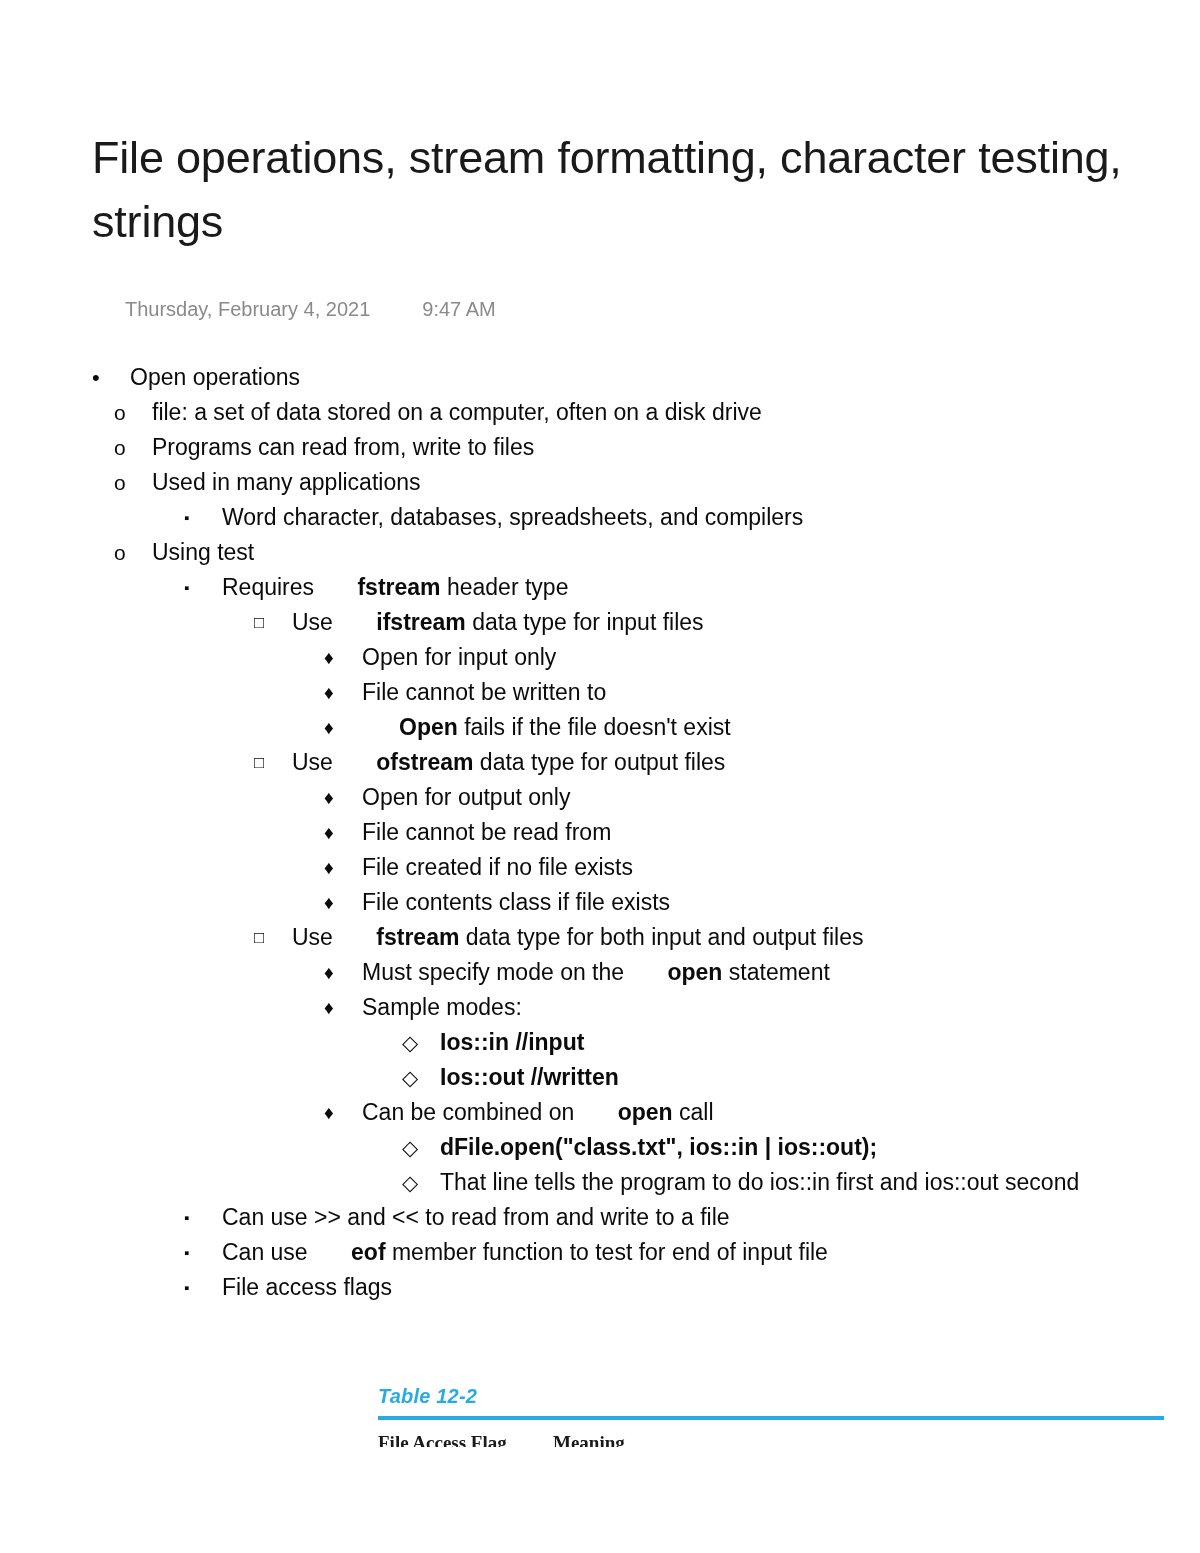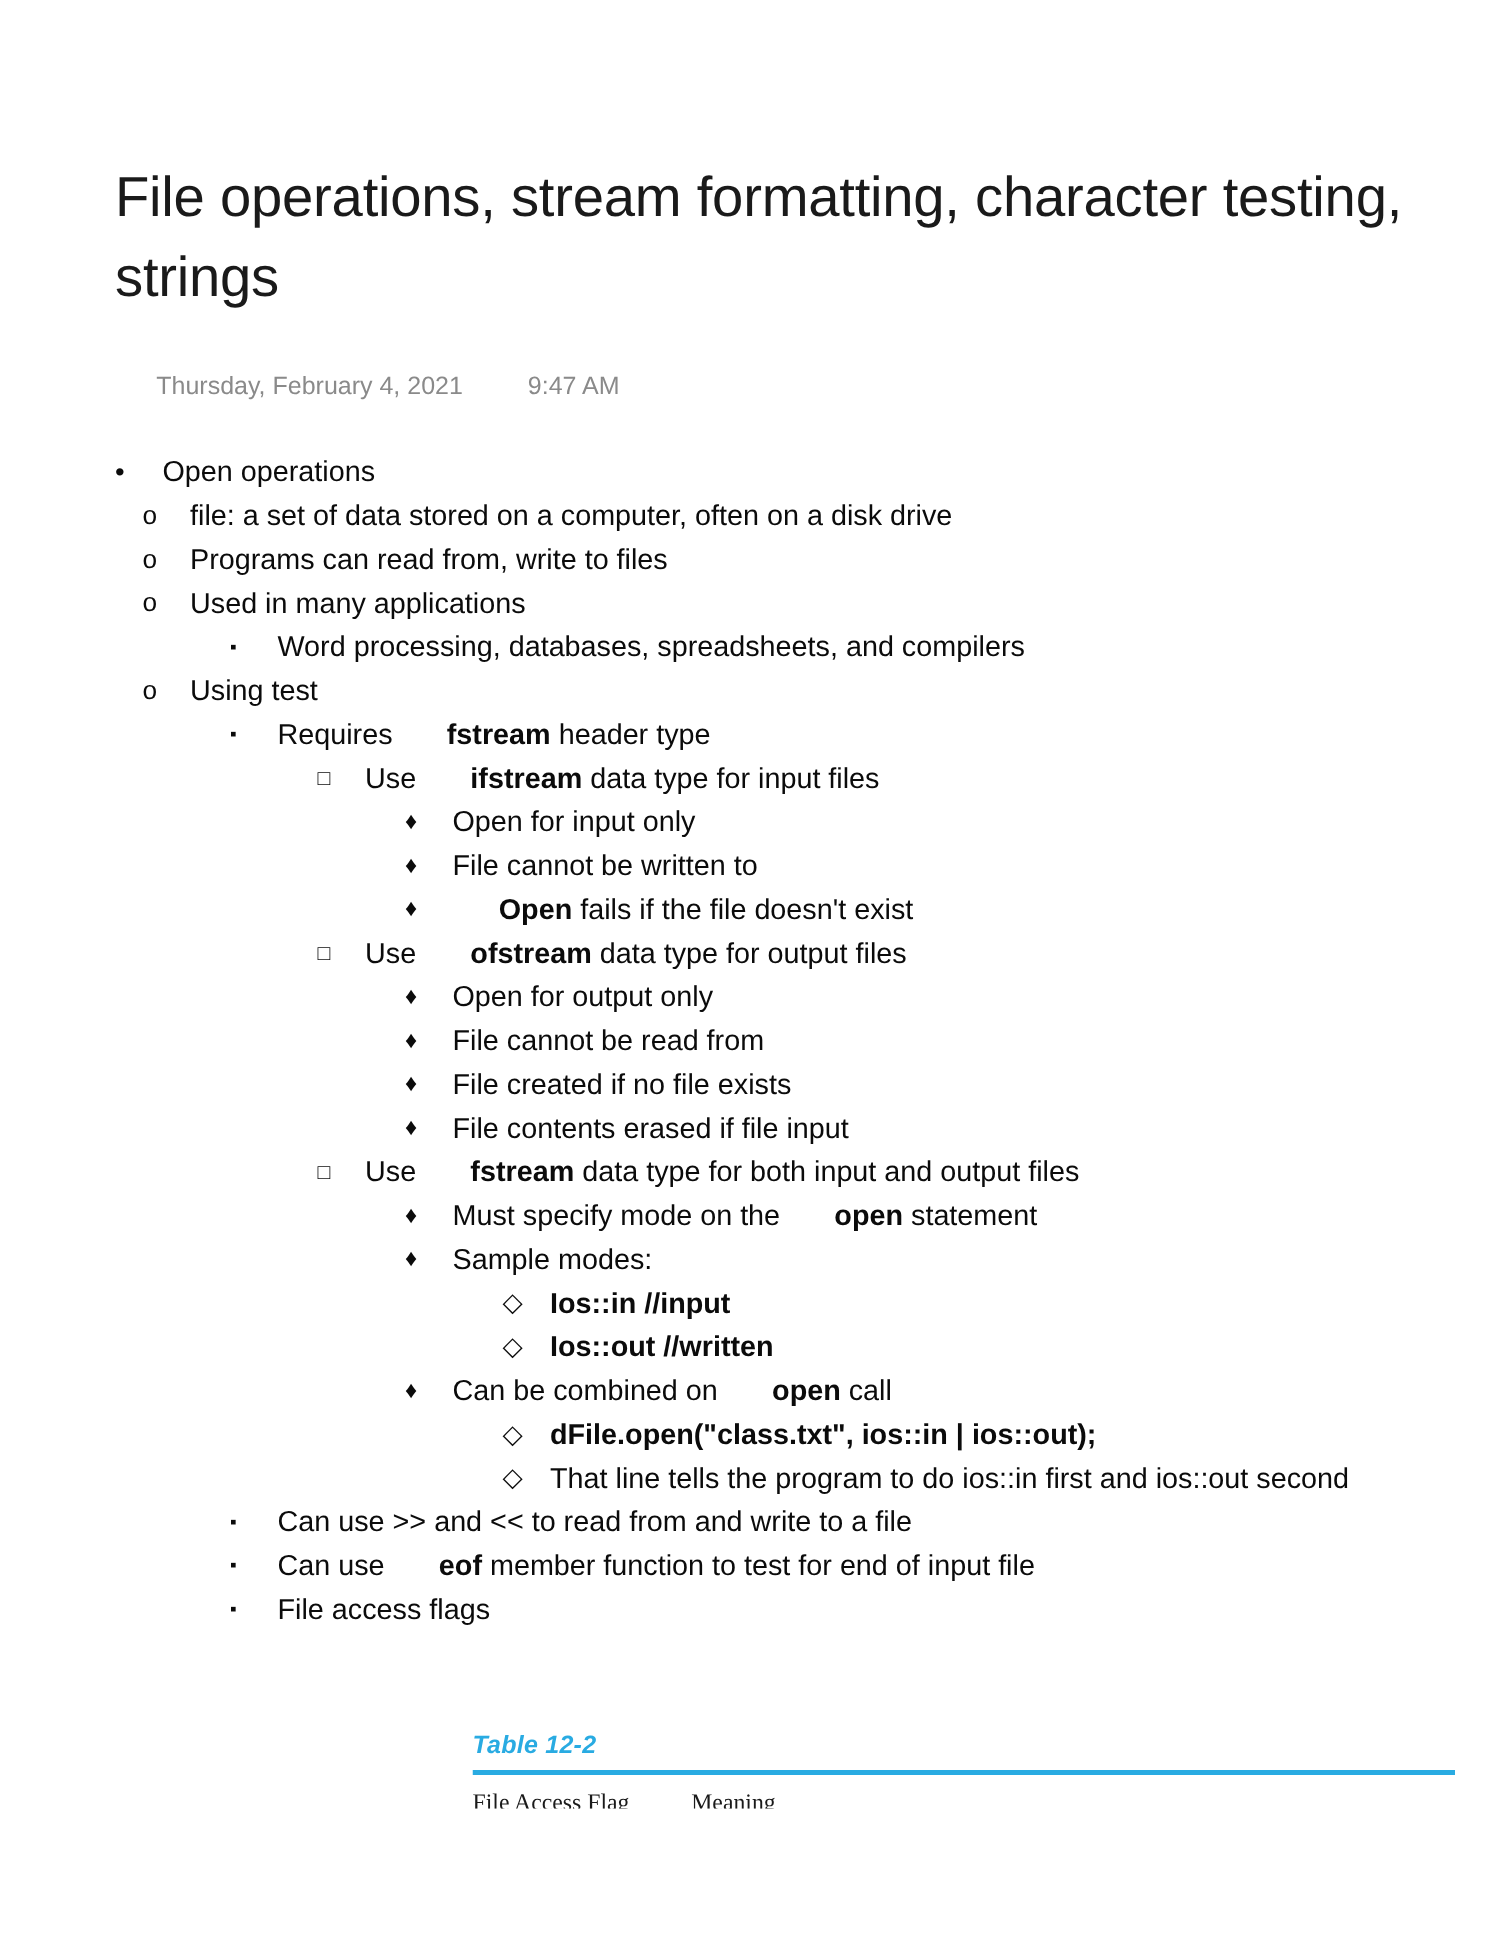--- a/index.html
+++ b/index.html
@@ -113,21 +113,21 @@
     margin-top: 7px;
     height: 4px;
     background: #29abe2;
     width: 822px;
   }
   .fig-head {
     margin-top: 11px;
     display: flex;
     font-family: "Liberation Serif", serif;
     font-size: 19px;
-    font-weight: 400;
+    font-weight: 700;
     color: #1a1a1a;
     line-height: 24px;
     height: 16px;
     overflow: hidden;
   }
   .fig-head .c1 { width: 175px; }
   .fig-head .c2 { width: 200px; }
 </style>
 </head>
 <body>
@@ -153,21 +153,21 @@
       <div class="item lvl1">
         <span class="marker cir">o</span>
         <span class="txt">Programs can read from, write to files</span>
       </div>
       <div class="item lvl1">
         <span class="marker cir">o</span>
         <span class="txt">Used in many applications</span>
       </div>
       <div class="item lvl2">
         <span class="marker sq">▪</span>
-        <span class="txt">Word processing, databases, spreadsheets, and compilers</span>
+        <span class="txt">Word character, databases, spreadsheets, and compilers</span>
       </div>
       <div class="item lvl1">
         <span class="marker cir">o</span>
         <span class="txt">Using test</span>
       </div>
       <div class="item lvl2">
         <span class="marker sq">▪</span>
         <span class="txt">Requires <b>fstream</b> header type</span>
       </div>
       <div class="item lvl3">
@@ -197,21 +197,21 @@
       <div class="item lvl4">
         <span class="marker dia">♦</span>
         <span class="txt">File cannot be read from</span>
       </div>
       <div class="item lvl4">
         <span class="marker dia">♦</span>
         <span class="txt">File created if no file exists</span>
       </div>
       <div class="item lvl4">
         <span class="marker dia">♦</span>
-        <span class="txt">File contents erased if file input</span>
+        <span class="txt">File contents class if file exists</span>
       </div>
       <div class="item lvl3">
         <span class="marker hsq">□</span>
         <span class="txt">Use <b>fstream</b> data type for both input and output files</span>
       </div>
       <div class="item lvl4">
         <span class="marker dia">♦</span>
         <span class="txt">Must specify mode on the <b>open</b> statement</span>
       </div>
       <div class="item lvl4">

